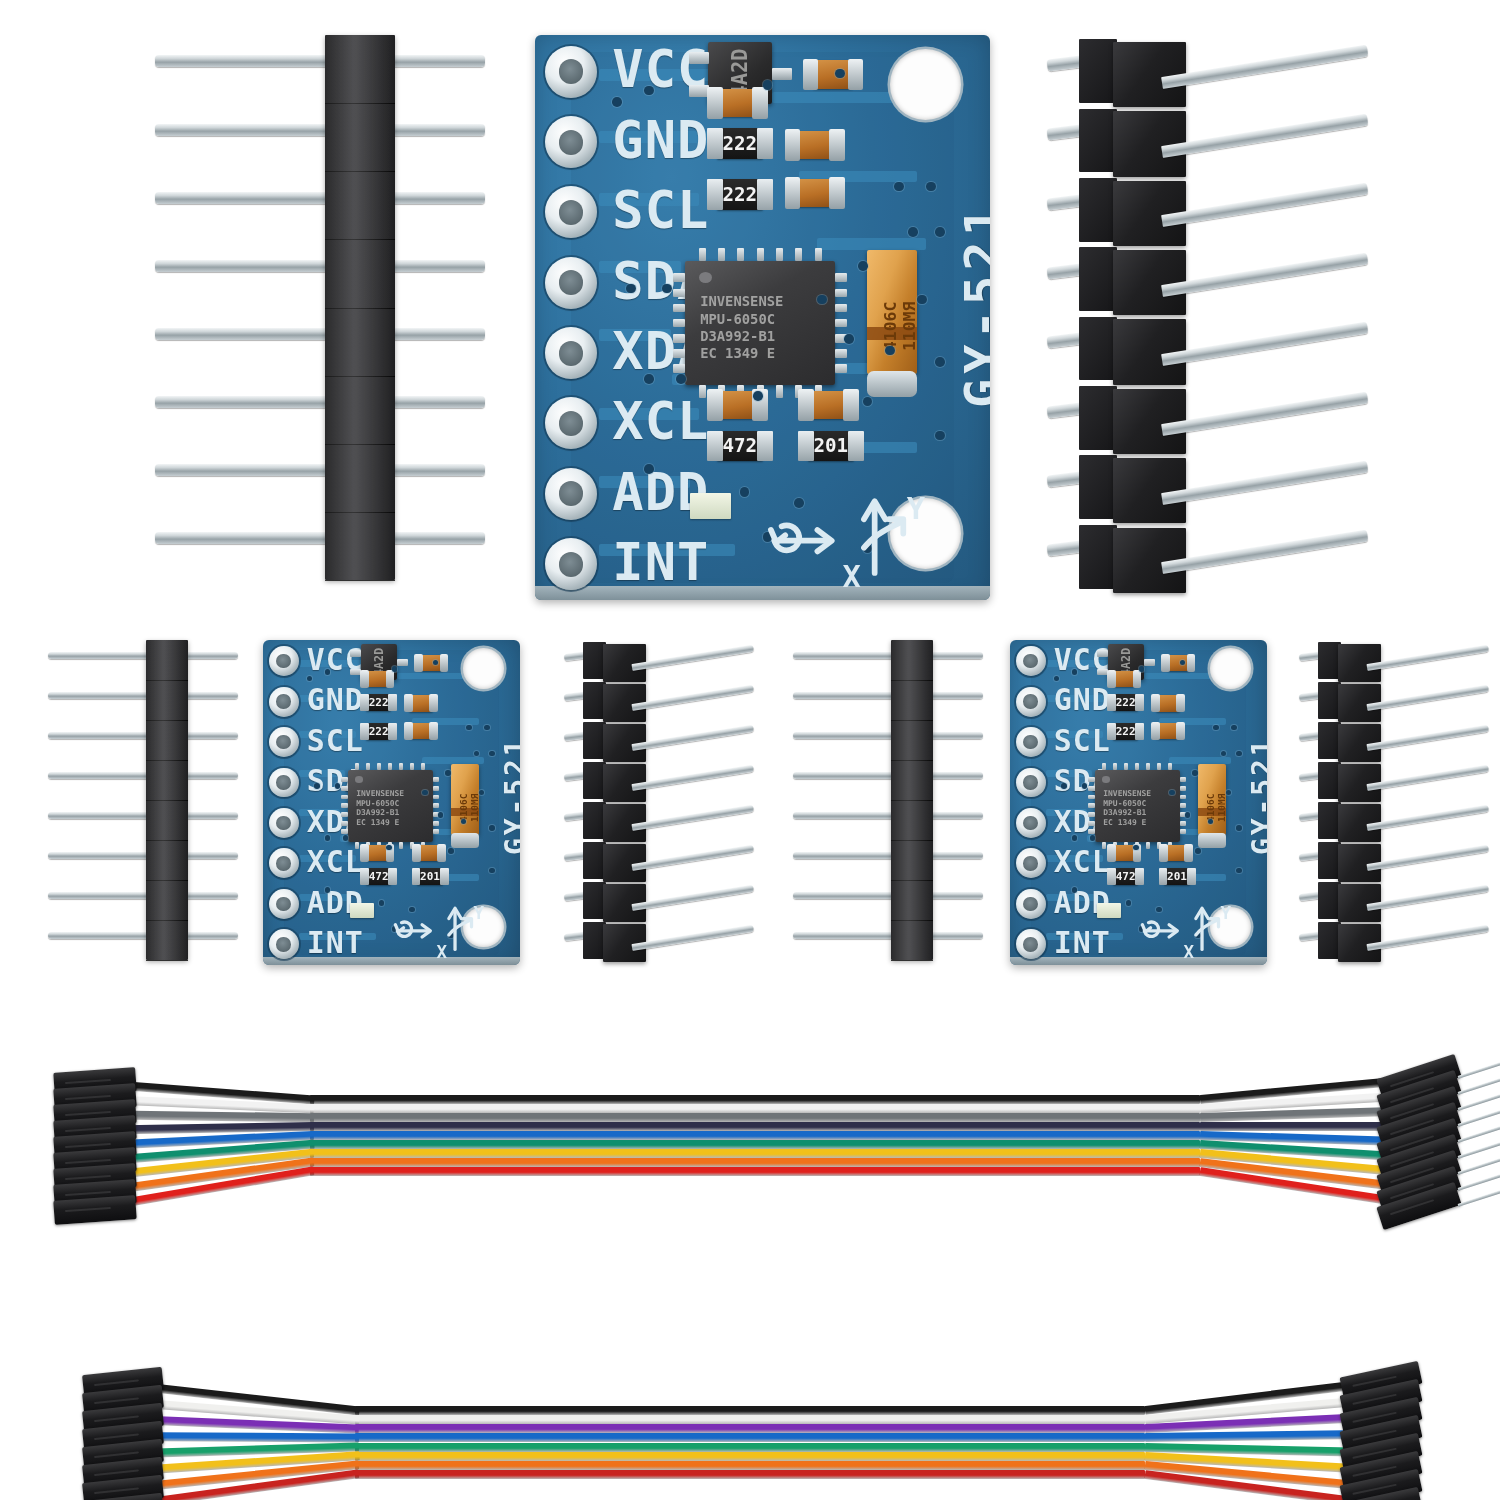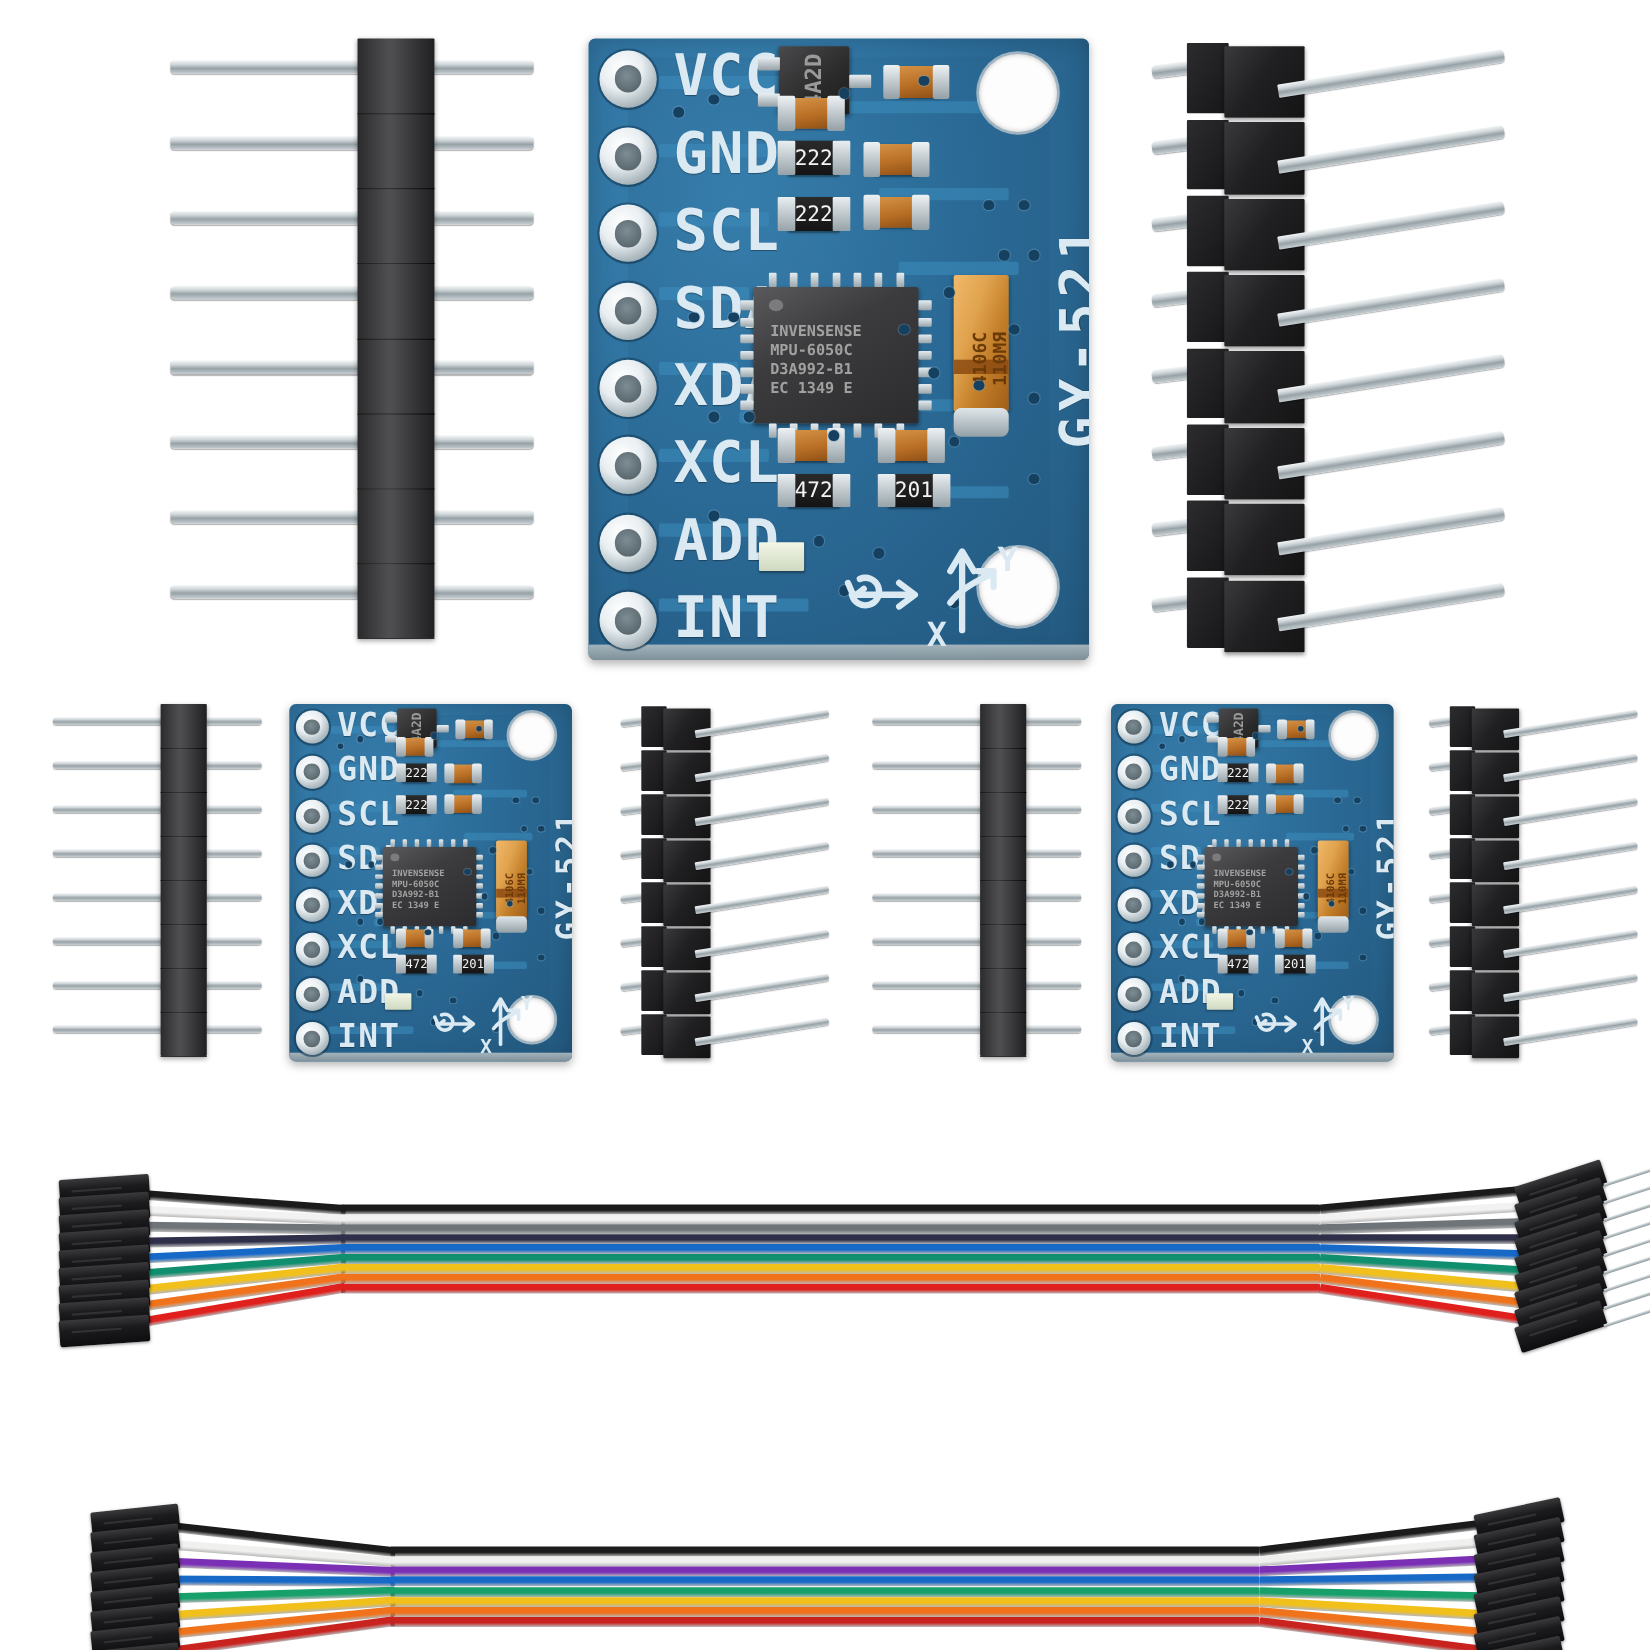--- a/index.html
+++ b/index.html
@@ -39,21 +39,21 @@
   .leadrow{position:absolute;display:flex;justify-content:space-around;}
   .leadrow span{background:linear-gradient(#e6ecef,#9aa6ac);border-radius:1px;display:block;}
   .smd{position:absolute;border-radius:1.5px;
     background:linear-gradient(#2a2a2a,#141414);
     box-shadow:0 1px 2px rgba(0,0,0,.4);}
   .smd .cap{position:absolute;left:-22%;right:-22%;top:0;bottom:0;pointer-events:none;}
   .smd .cap::before,.smd .cap::after{content:"";position:absolute;top:0;bottom:0;width:24%;
     background:linear-gradient(#e9eef1,#97a3a9);border-radius:1px;}
   .smd .cap::before{left:0;} .smd .cap::after{right:0;}
   .smd .val{position:absolute;inset:0;display:flex;align-items:center;justify-content:center;
-    color:#f3f3f3;font-family:"DejaVu Sans Mono", monospace;font-weight:400;}
+    color:#f3f3f3;font-family:"DejaVu Sans Mono", monospace;font-weight:700;}
   .mlcc{position:absolute;border-radius:2px;
     background:linear-gradient(170deg,#d49347,#b96f25 55%,#8d4f16);
     box-shadow:0 1px 2px rgba(0,0,0,.4);}
   .mlcc .cap{position:absolute;left:-24%;right:-24%;top:-6%;bottom:-6%;}
   .mlcc .cap::before,.mlcc .cap::after{content:"";position:absolute;top:0;bottom:0;width:26%;
     background:linear-gradient(#eef2f4,#94a0a6);border-radius:2px;}
   .mlcc .cap::before{left:0;} .mlcc .cap::after{right:0;}
   .tant{position:absolute;border-radius:2px;
     background:linear-gradient(110deg,#f0b96a 0%,#e0a24d 35%,#c47f2a 62%,#a05f18 100%);
     box-shadow:0 2px 4px rgba(0,0,0,.42);overflow:hidden;}

